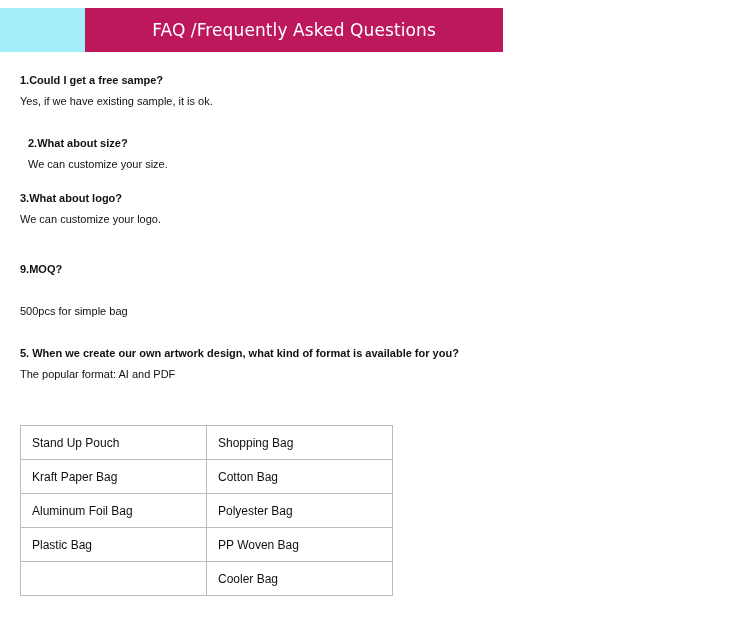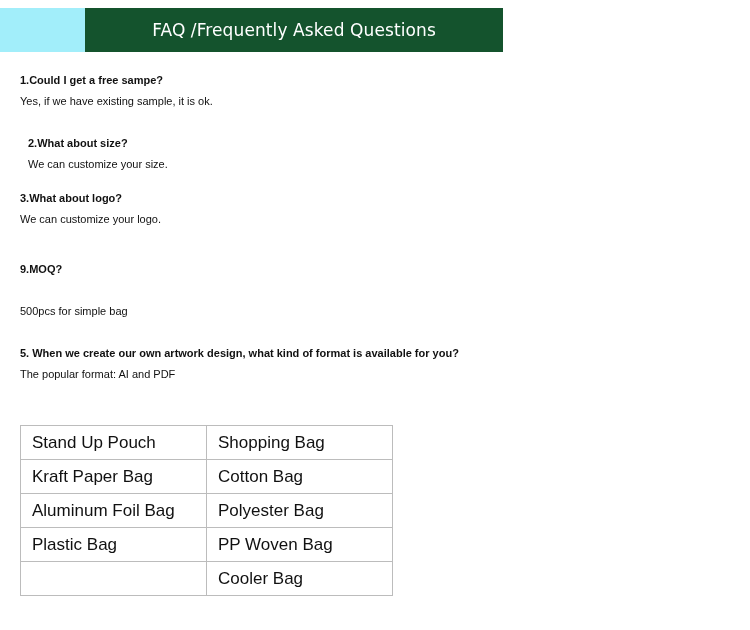--- a/index.html
+++ b/index.html
@@ -24,21 +24,21 @@
       display: flex;
     }
     .banner-accent {
       width: 85px;
       height: 100%;
       background: #a2eefa;
     }
     .banner-main {
       flex: 1;
       height: 100%;
-      background: #14532d;
+      background: #be185d;
       display: flex;
       align-items: center;
       justify-content: center;
       color: #ffffff;
       font-family: "DejaVu Sans", sans-serif;
       font-size: 17px;
       letter-spacing: 0.1px;
     }
     .faq {
       position: absolute;
@@ -59,21 +59,21 @@
     .a {
       white-space: nowrap;
     }
     .table-wrap {
       position: absolute;
       left: 20px;
       top: 425px;
     }
     table {
       border-collapse: collapse;
-      font-size: 17px;
+      font-size: 12px;
     }
     td {
       border: 1px solid #bcbcbc;
       width: 186px;
       height: 34px;
       padding: 0 0 0 11px;
       box-sizing: border-box;
       vertical-align: middle;
       color: #111111;
     }

